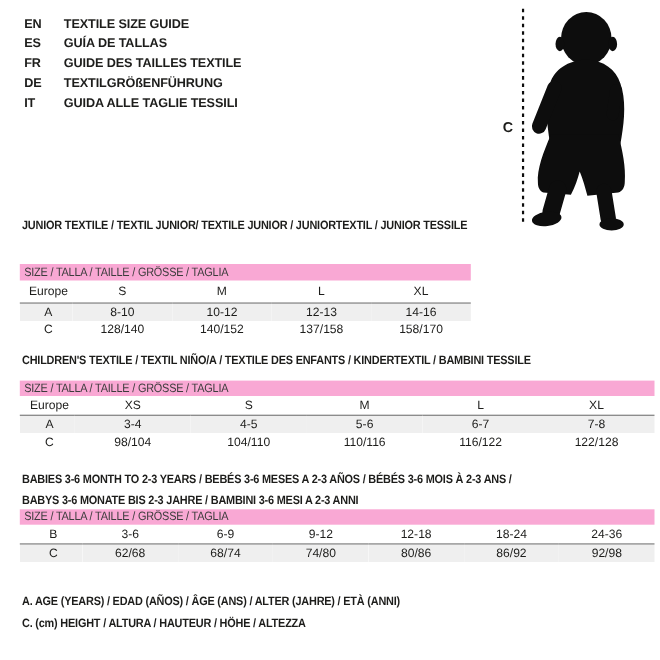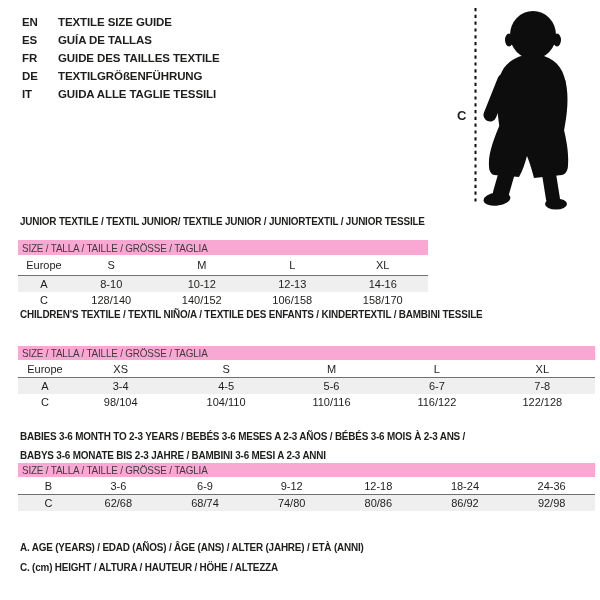--- a/index.html
+++ b/index.html
@@ -74,21 +74,21 @@
       <path d="M 504 80 L 490 115" stroke="#0d0d0d" stroke-width="13" stroke-linecap="round"></path>
       <path d="M 560 82 L 557 104" stroke="#0d0d0d" stroke-width="11" stroke-linecap="round"></path>
       <path d="M 501 122 C 494 138 488 154 489 166 C 489 171 491 174 494 175 L 519 177 C 523 170 525 163 527 156 C 530 163 532 171 534 178 L 562 175 C 566 174 568 170 568 165 C 569 152 566 137 562 122 Z"></path>
       <path d="M 507 172 L 501 193" stroke="#0d0d0d" stroke-width="16" stroke-linecap="round"></path>
       <path d="M 549 174 L 553 199" stroke="#0d0d0d" stroke-width="14" stroke-linecap="round"></path>
       <ellipse cx="497" cy="199" rx="13.5" ry="6.5" transform="rotate(-7 497 199)"></ellipse>
       <ellipse cx="556" cy="204" rx="11" ry="5.5"></ellipse>
     </g>
   </svg>
 
-  <div class="sec-title" style="top:215px;">
+  <div class="sec-title" style="top:199px;">
     <span class="condense">JUNIOR TEXTILE / TEXTIL JUNIOR/ TEXTILE JUNIOR / JUNIORTEXTIL / JUNIOR TESSILE</span>
   </div>
   <div class="tbl t1" style="top:240px;width:410px;">
     <div class="size-bar">
       <span class="condense">SIZE / TALLA / TAILLE / GRÖSSE / TAGLIA</span>
     </div>
     <table>
       <colgroup>
           <col style="width:48px">
           <col>
@@ -108,28 +108,28 @@
         <td class="lbl">A</td>
         <td>8-10</td>
         <td>10-12</td>
         <td>12-13</td>
         <td>14-16</td>
       </tr>
       <tr class="r16">
         <td class="lbl">C</td>
         <td>128/140</td>
         <td>140/152</td>
-        <td>106/158</td>
+        <td>137/158</td>
         <td>158/170</td>
       </tr>
     </tbody>
       </table>
   </div>
 
-  <div class="sec-title" style="top:308px;">
+  <div class="sec-title" style="top:322px;">
     <span class="condense">CHILDREN'S TEXTILE / TEXTIL NIÑO/A / TEXTILE DES ENFANTS / KINDERTEXTIL / BAMBINI TESSILE</span>
   </div>
   <div class="tbl t2" style="top:346px;width:577px;">
     <div class="size-bar">
       <span class="condense">SIZE / TALLA / TAILLE / GRÖSSE / TAGLIA</span>
     </div>
     <table>
       <colgroup>
           <col style="width:50px">
           <col>

